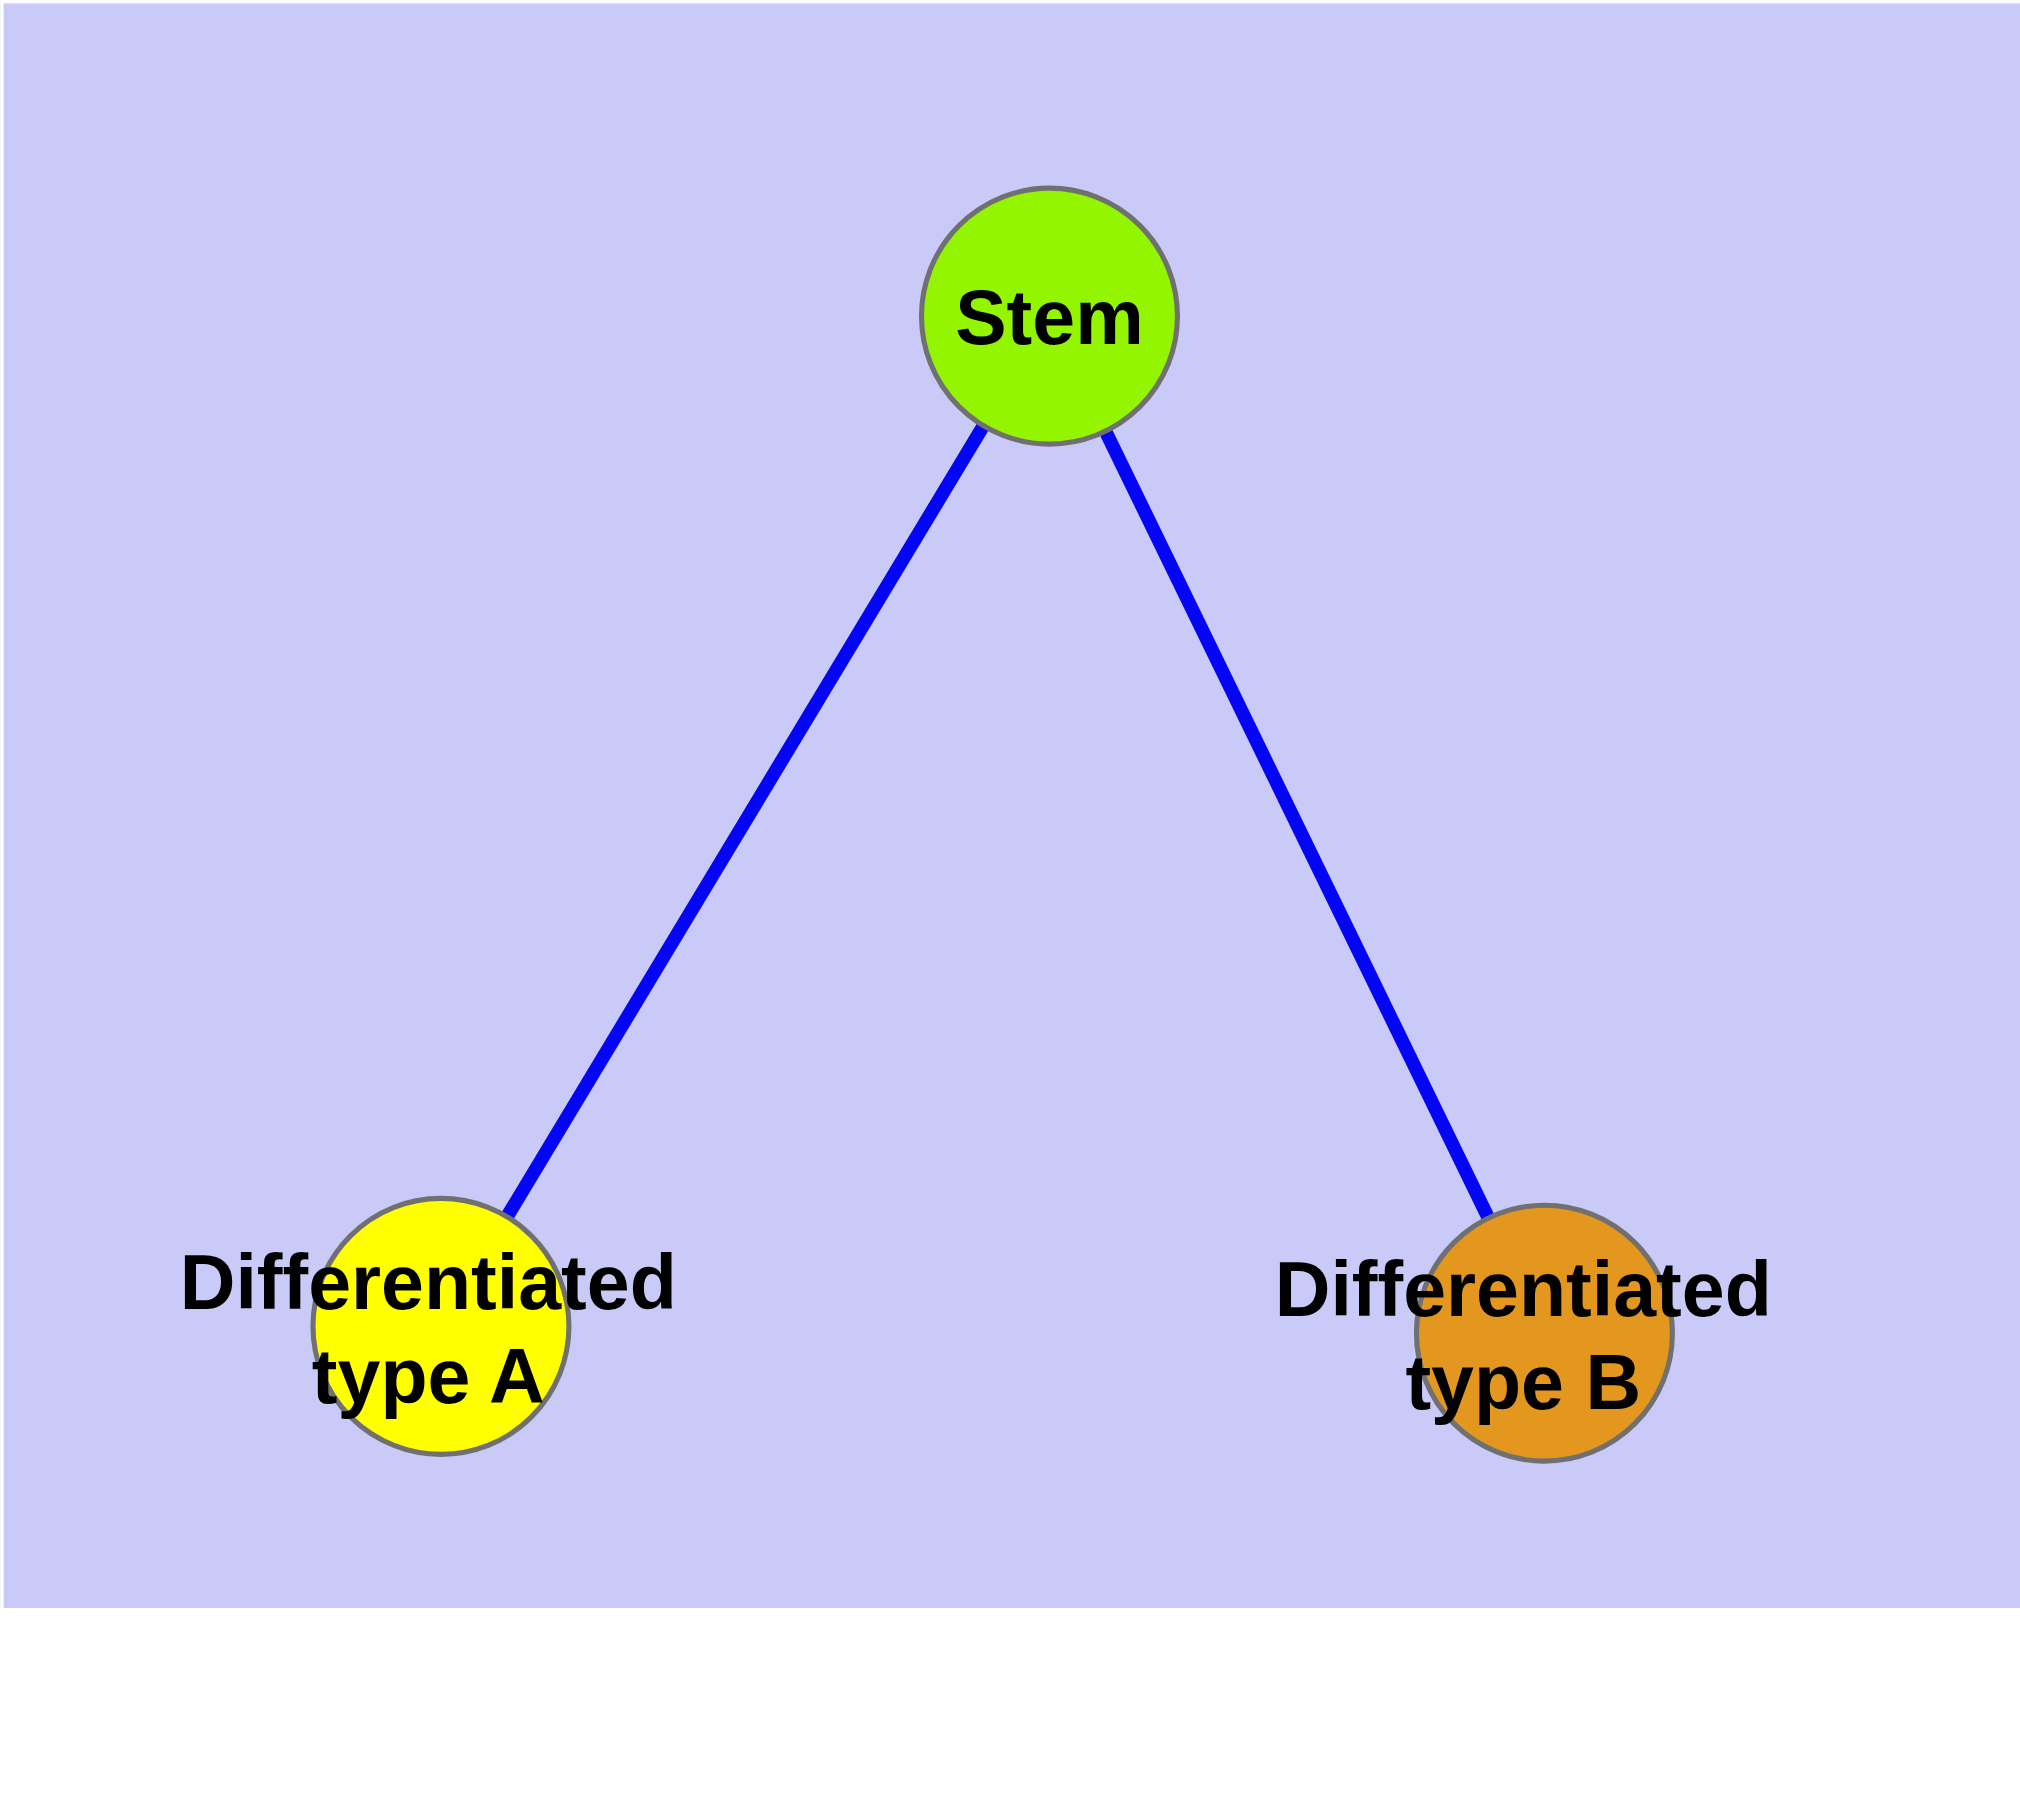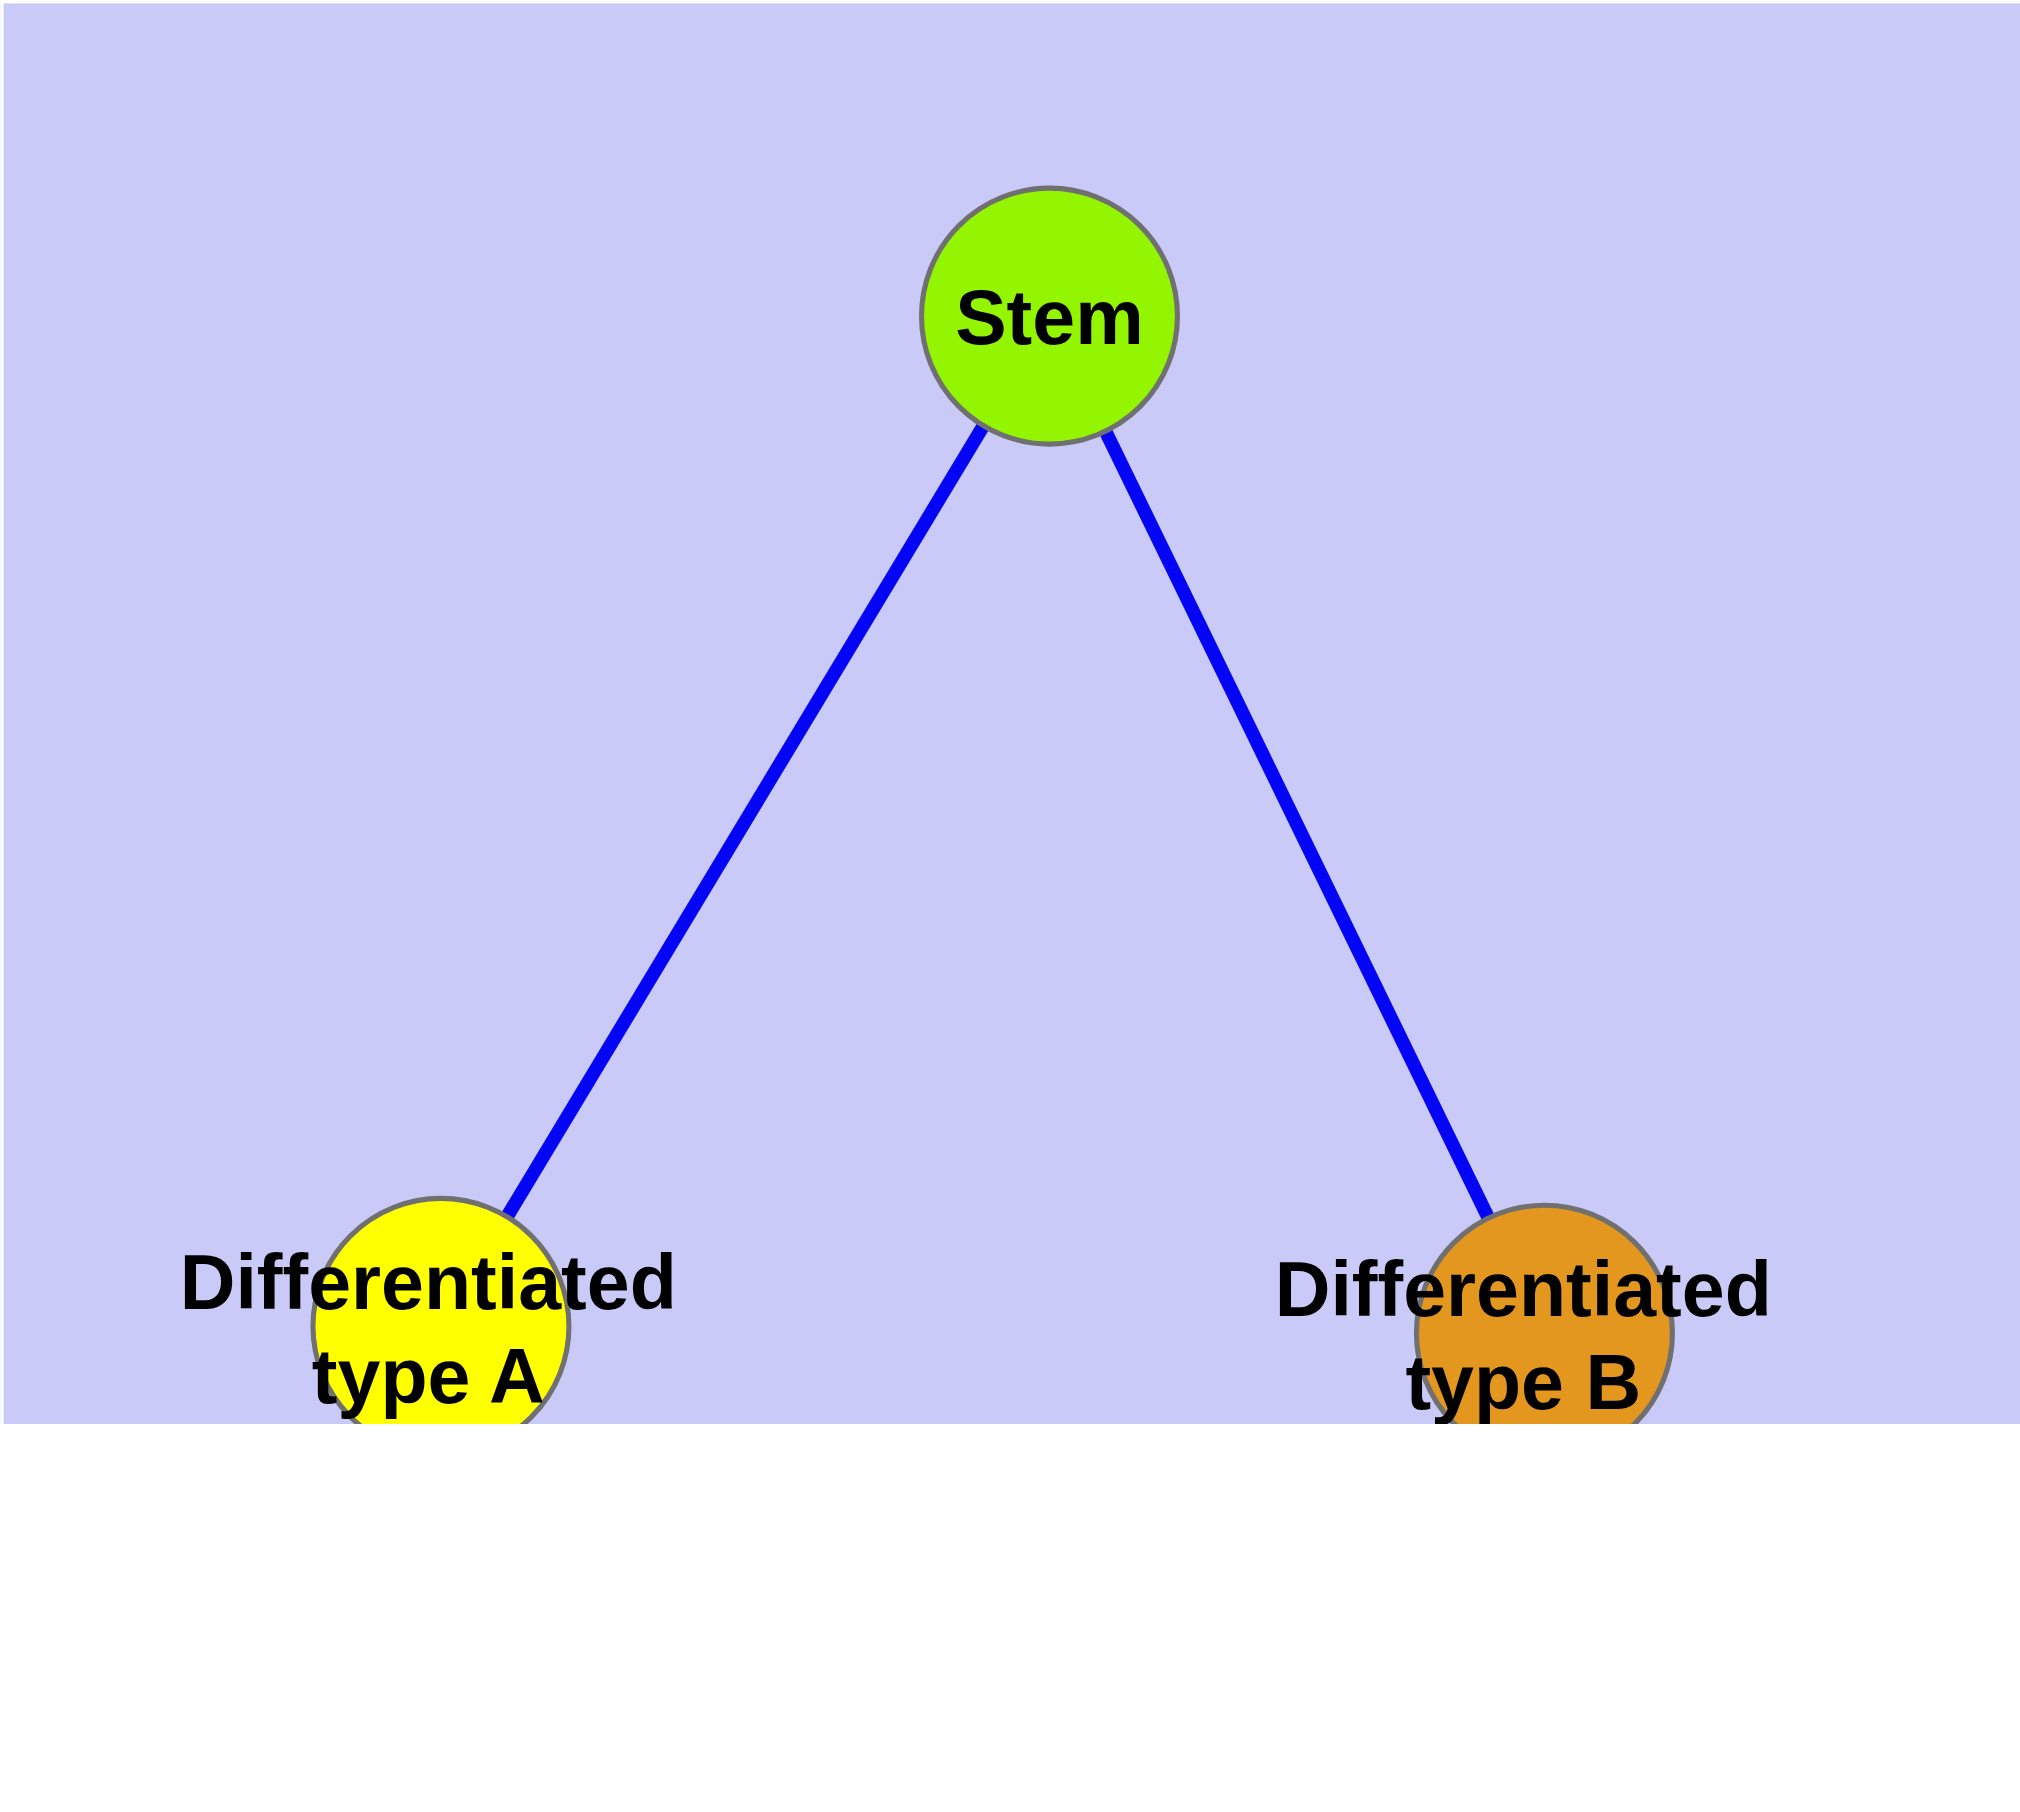--- a/index.html
+++ b/index.html
@@ -3,21 +3,21 @@
 <meta charset="utf-8">
 <style>
   html, body {
     margin: 0;
     padding: 0;
     background: #ffffff;
   }
   .stage {
     position: relative;
     width: 2021px;
-    height: 1424px;
+    height: 1608px;
     overflow: hidden;
     background: #ffffff;
     font-family: "Liberation Sans", sans-serif;
   }
   .stage svg {
     position: absolute;
     inset: 0;
     display: block;
   }
   .node-circle {

